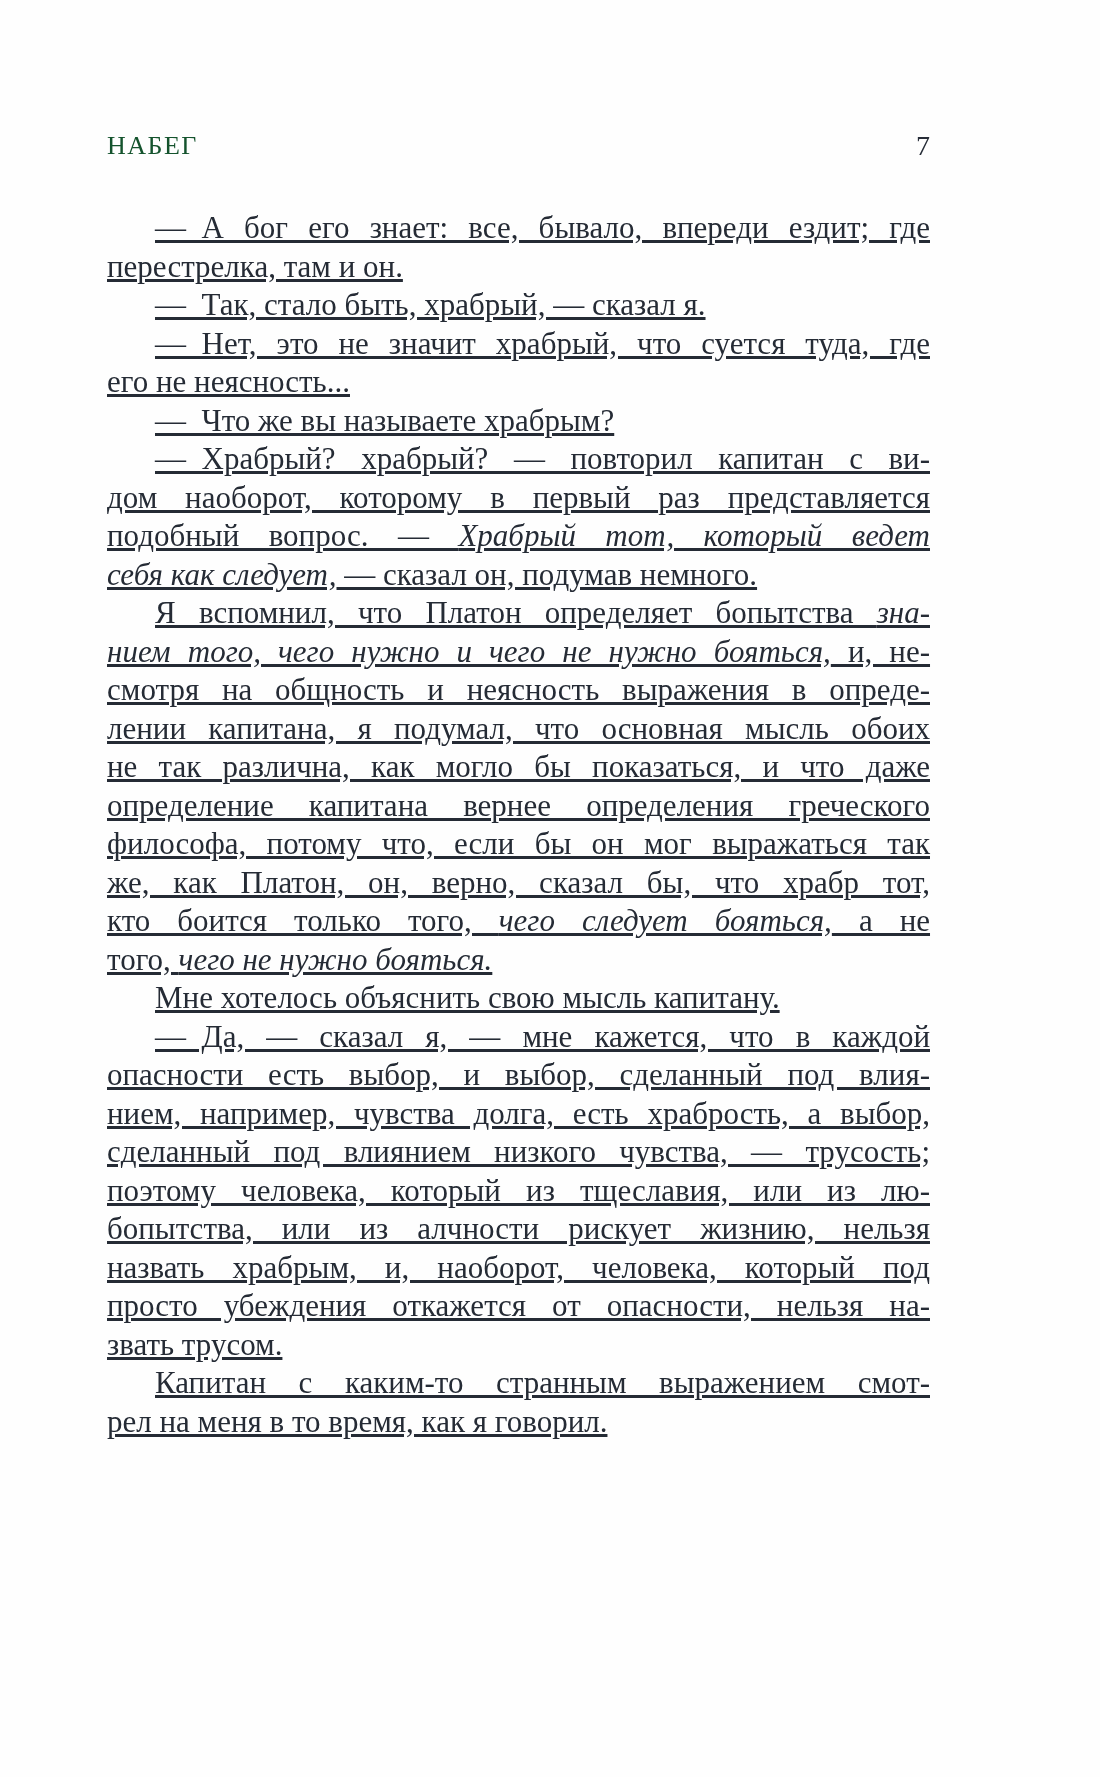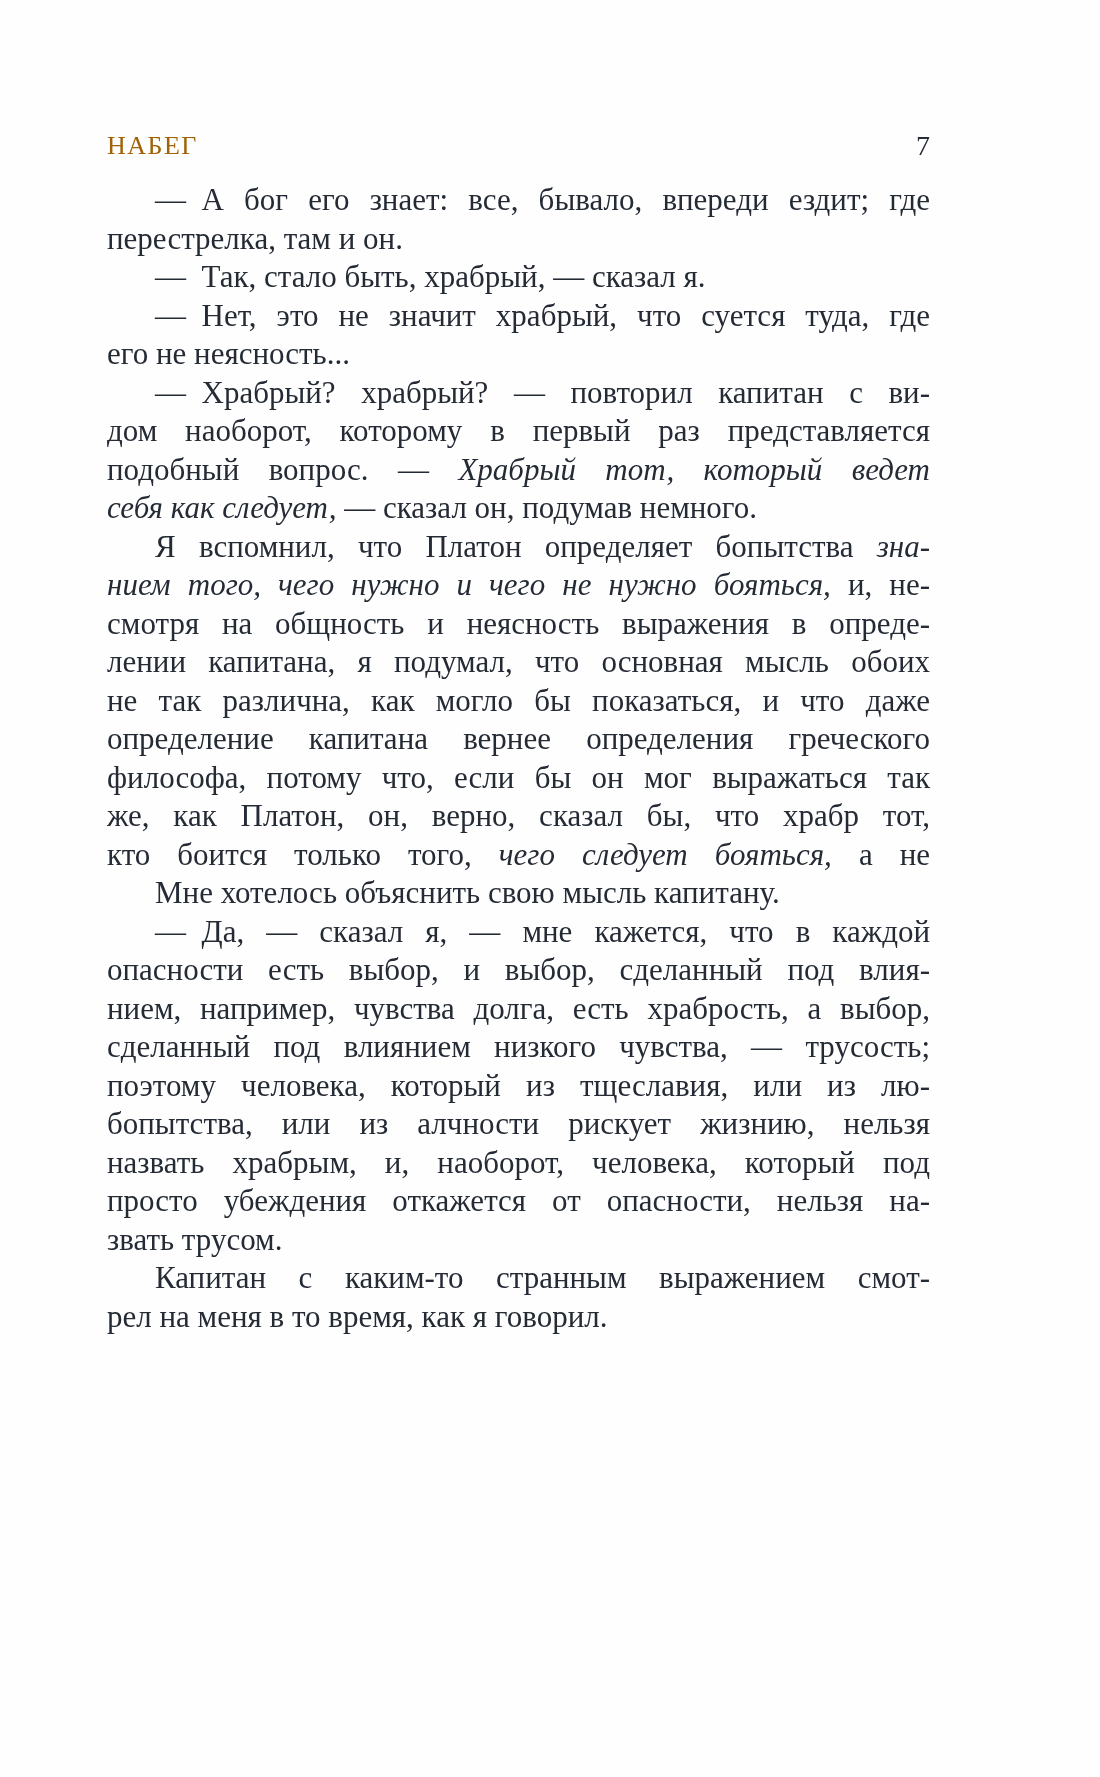--- a/index.html
+++ b/index.html
@@ -21,32 +21,33 @@
     width: 823px;
     height: 30px;
     display: flex;
     justify-content: space-between;
     align-items: flex-start;
   }
   .running-title {
     font-size: 26px;
     line-height: 30px;
     letter-spacing: 1.5px;
-    color: #a16207;
+    color: #14532d;
   }
   .page-number {
     font-size: 28px;
     line-height: 30px;
     color: #272d38;
   }
   .page-text {
     width: 823px;
-    margin-top: 20px;
+    margin-top: 48px;
     font-size: 31px;
     line-height: 38.5px;
+    text-decoration: underline;
   }
   p.para { margin: 0; padding: 0; }
   .line {
     display: block;
     text-align: justify;
     text-align-last: justify;
     white-space: nowrap;
   }
   .line.last {
     text-align: center;
@@ -69,35 +70,39 @@
         <span class="line last"><span>перестрелка, там и он.</span></span>
       </p>
       <p class="para">
         <span class="line first last"><span>— Так, стало быть, храбрый, — сказал я.</span></span>
       </p>
       <p class="para">
         <span class="line first"><span>— Нет, это не значит храбрый, что суется туда, где</span></span>
         <span class="line last"><span>его не неясность...</span></span>
       </p>
       <p class="para">
+        <span class="line first last"><span>— Что же вы называете храбрым?</span></span>
+      </p>
+      <p class="para">
         <span class="line first"><span>— Храбрый? храбрый? — повторил капитан с ви-</span></span>
         <span class="line"><span>дом наоборот, которому в первый раз представляется</span></span>
         <span class="line"><span>подобный вопрос. — </span><span class="it">Храбрый тот, который ведет</span></span>
         <span class="line last"><span class="it">себя как следует,</span><span> — сказал он, подумав немного.</span></span>
       </p>
       <p class="para">
         <span class="line first"><span>Я вспомнил, что Платон определяет бопытства </span><span class="it">зна-</span></span>
         <span class="line"><span class="it">нием того, чего нужно и чего не нужно бояться,</span><span> и, не-</span></span>
         <span class="line"><span>смотря на общность и неясность выражения в опреде-</span></span>
         <span class="line"><span>лении капитана, я подумал, что основная мысль обоих</span></span>
         <span class="line"><span>не так различна, как могло бы показаться, и что даже</span></span>
         <span class="line"><span>определение капитана вернее определения греческого</span></span>
         <span class="line"><span>философа, потому что, если бы он мог выражаться так</span></span>
         <span class="line"><span>же, как Платон, он, верно, сказал бы, что храбр тот,</span></span>
         <span class="line"><span>кто боится только того, </span><span class="it">чего следует бояться,</span><span> а не</span></span>
+        <span class="line last"><span>того, </span><span class="it">чего не нужно бояться.</span></span>
       </p>
       <p class="para">
         <span class="line first last"><span>Мне хотелось объяснить свою мысль капитану.</span></span>
       </p>
       <p class="para">
         <span class="line first"><span>— Да, — сказал я, — мне кажется, что в каждой</span></span>
         <span class="line"><span>опасности есть выбор, и выбор, сделанный под влия-</span></span>
         <span class="line"><span>нием, например, чувства долга, есть храбрость, а выбор,</span></span>
         <span class="line"><span>сделанный под влиянием низкого чувства, — трусость;</span></span>
         <span class="line"><span>поэтому человека, который из тщеславия, или из лю-</span></span>

